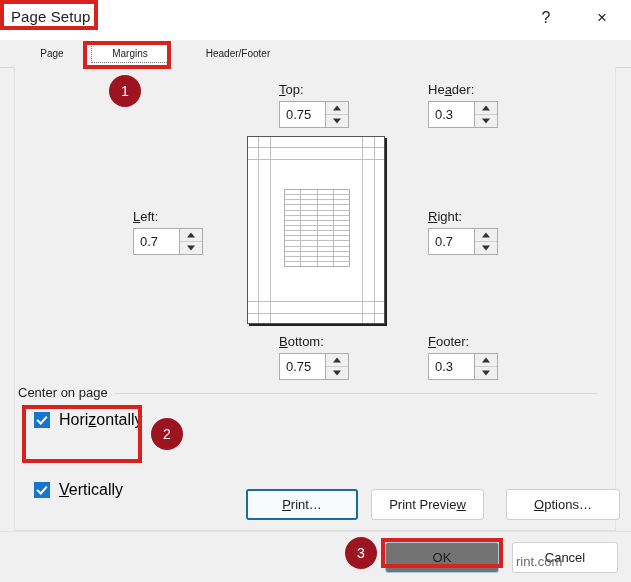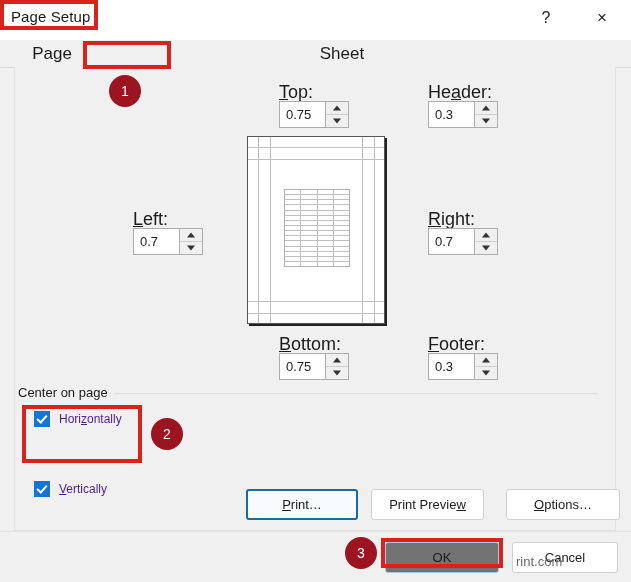--- a/index.html
+++ b/index.html
@@ -59,21 +59,21 @@
     width: 631px; height: 27px;
     background: #f0f0f0;
     border-bottom: 1px solid #d9d9d9;
   }
   .tab {
     position: absolute;
     top: 0;
     height: 27px;
     line-height: 27px;
     text-align: center;
-    font-size: 17px;
+    font-size: 10px;
     color: #1b1b1b;
     cursor: default;
     box-sizing: border-box;
   }
   .tab.selected {
     background: #ffffff;
     border-bottom: 1px solid #ffffff;
   }
   .tab.selected::after {
     content: "";
@@ -94,21 +94,21 @@
     width: 602px; height: 464px;
     background: #f0f0f0;
     border: 1px solid #e2e2e2;
     border-top: none;
     box-sizing: border-box;
   }
 
   
   .fld-label {
     position: absolute;
-    font-size: 18px;
+    font-size: 13px;
     color: #1b1b1b;
     white-space: nowrap;
   }
   .fld-label u { text-decoration: underline; }
 
   .spin {
     position: absolute;
     width: 70px; height: 27px;
     background: #ffffff;
     border: 1px solid #adadad;
@@ -218,22 +218,22 @@
     content: "";
     position: absolute;
     left: 4px; top: 1px;
     width: 4px; height: 8px;
     border: solid #ffffff;
     border-width: 0 2px 2px 0;
     transform: rotate(42deg);
   }
   .chk-label {
     margin-left: 9px;
-    font-size: 12px;
-    color: #4c1d95;
+    font-size: 16px;
+    color: #000000;
     white-space: nowrap;
   }
   .chk-label u { text-decoration: underline; }
 
   
   .btn {
     position: absolute;
     background: #ffffff;
     border: 1px solid #d0d0d0;
     border-radius: 3px;
@@ -295,21 +295,22 @@
 <body>
 
 <div class="titlebar">
   <div class="title-text">Page Setup</div>
   <div class="help-btn">?</div>
   <div class="close-btn">×</div>
 </div>
 
 <div class="tabstrip">
   <div class="tab" id="tab0">Page</div>
-  <div class="tab" id="tab3">Sheet</div>
+  <div class="tab selected" id="tab1">Margins</div>
+  <div class="tab" id="tab2">Header/Footer</div>
 </div>
 
 <div class="content"></div>
 
 <div class="fld-label" style="left:279px; top:82px;"><u>T</u>op:</div>
 <div class="spin" style="left:279px; top:101px;">
   <div class="val">0.75</div>
   <div class="btns">
     <div>
         <span class="arrow-up"></span>

